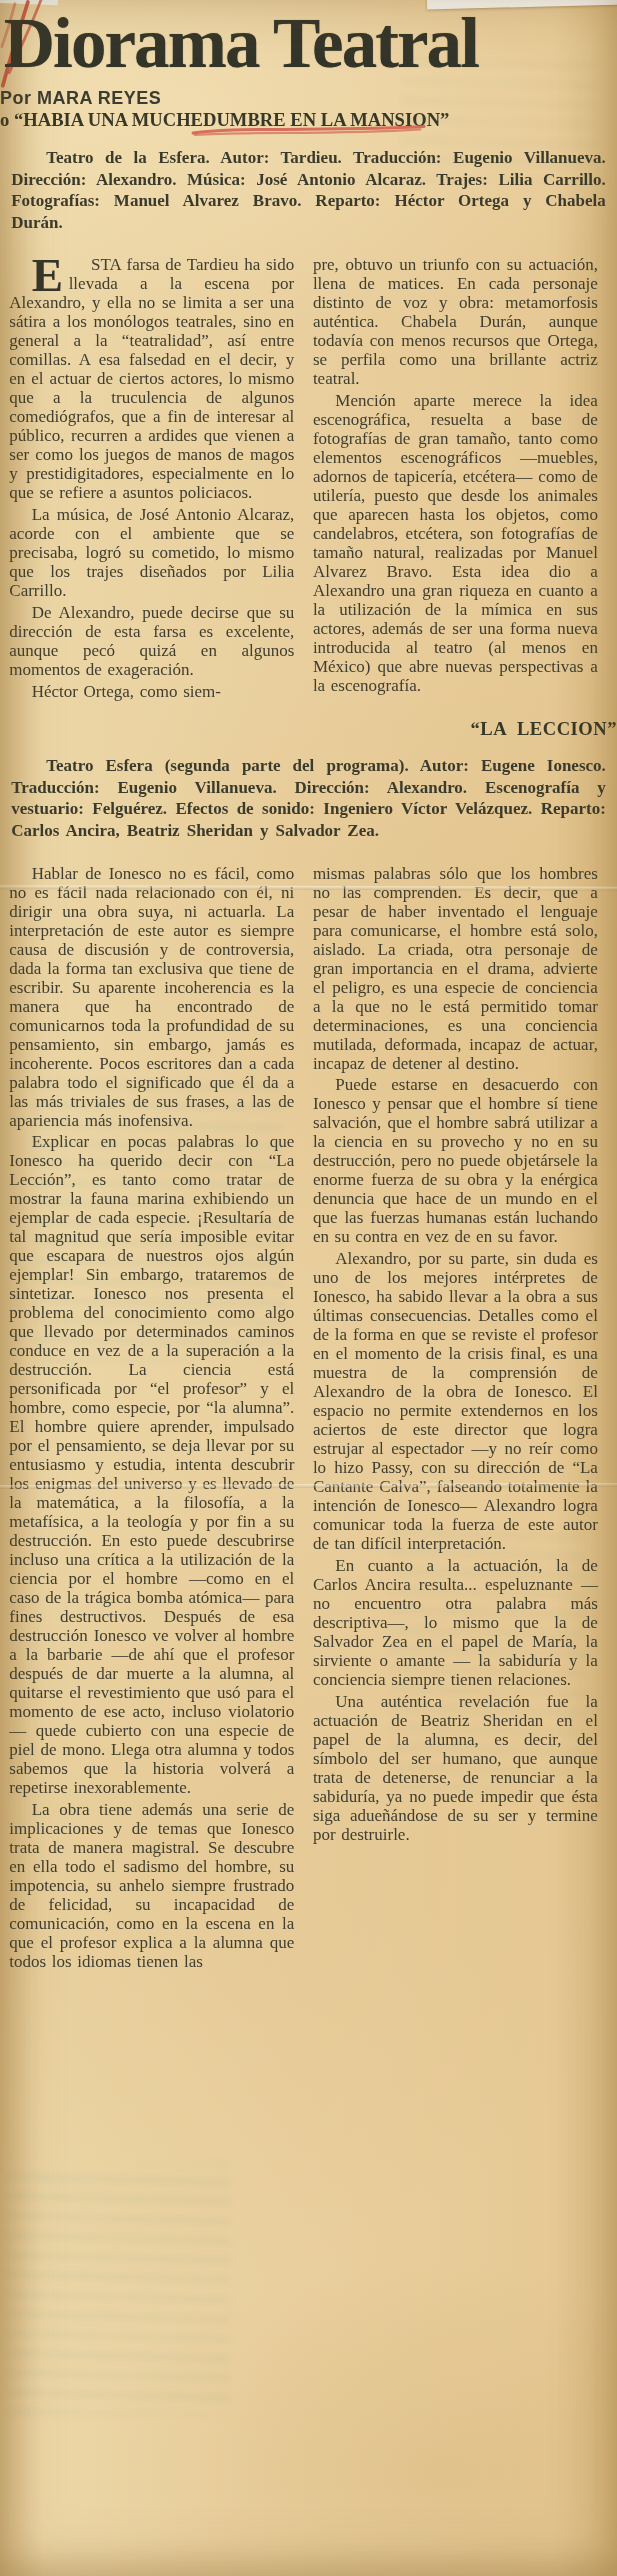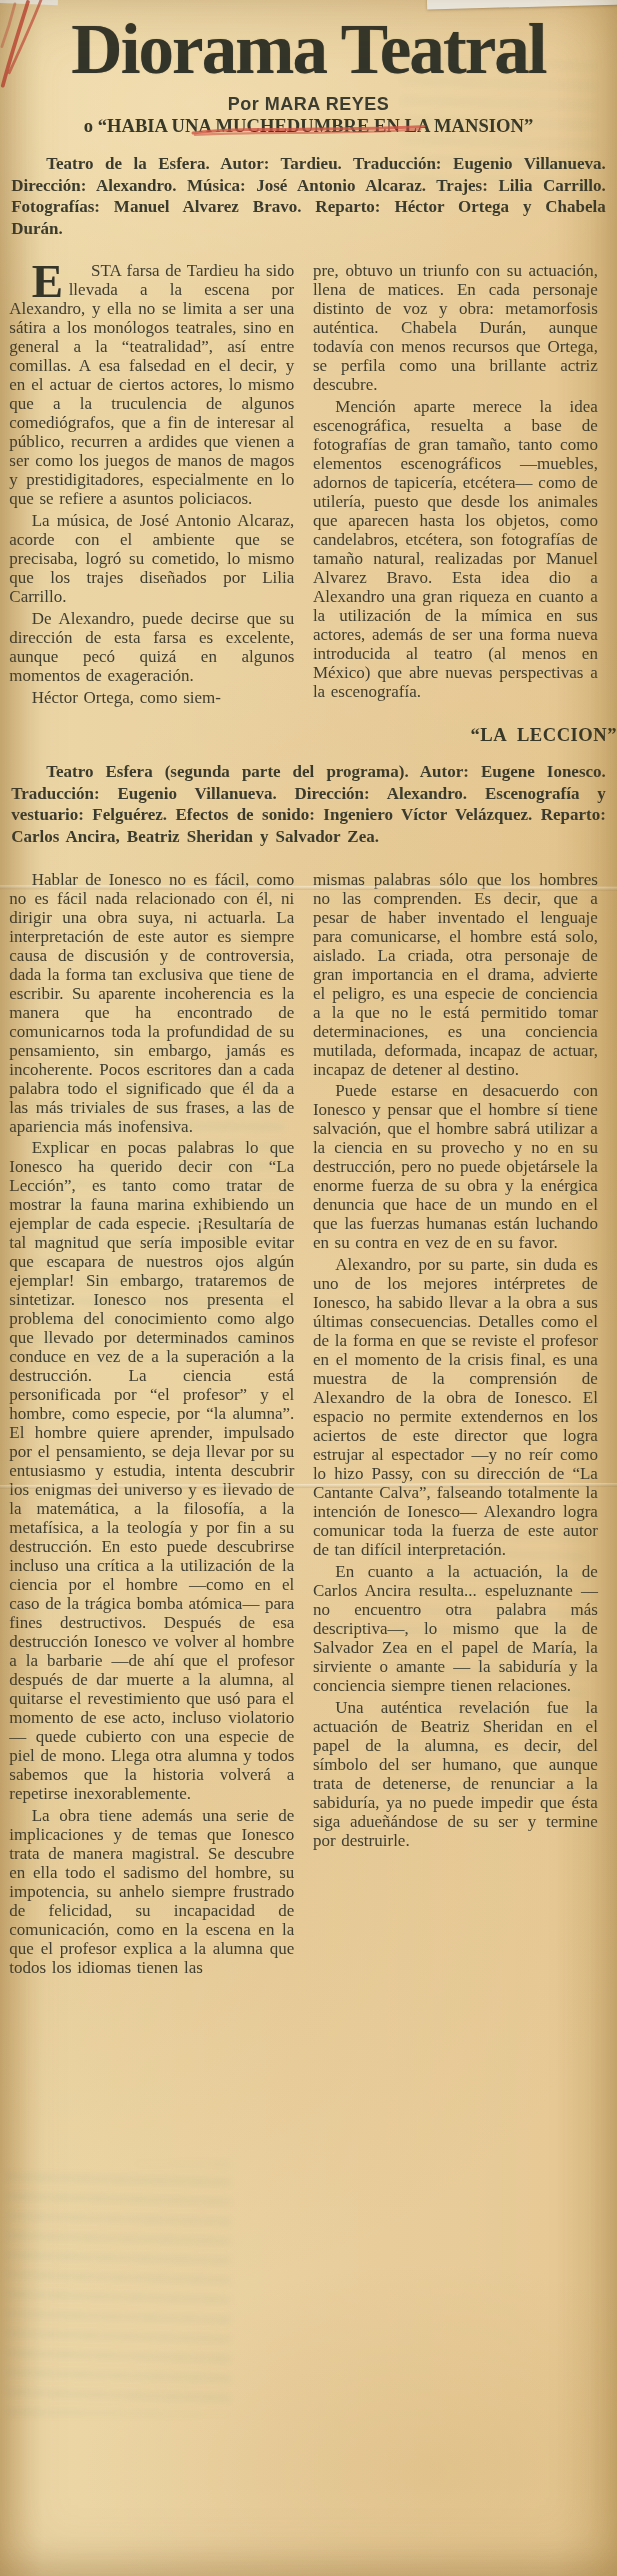--- a/index.html
+++ b/index.html
@@ -32,21 +32,21 @@
     background:linear-gradient(180deg, rgba(255,250,235,.55), rgba(120,88,35,.16));}
   .crease.c1{top:886px; transform:rotate(.15deg);}
   .crease.c2{top:1484px; transform:rotate(-.2deg);}
   .smudge{position:absolute; pointer-events:none; filter:blur(3.7px); opacity:.5;
     background:repeating-linear-gradient(1.5deg, rgba(62,128,118,.13) 0 6.5px, transparent 6.5px 19.6px);}
   .sm1{left:34px; top:1072px; width:252px; height:289px; transform:rotate(-1deg);}
   .sm2{left:5.6px; top:2163px; width:224px; height:252px;}
   .sm3{left:390px; top:1529px; width:196px; height:261px; opacity:.35;}
   .sm4{left:401px; top:51px; width:196px; height:131px; opacity:.3;}
 
-  .masthead{position:relative; padding-top:15px; text-align:center;}
+  .masthead{position:relative; padding-top:9px; text-align:left;}
   .title{
     font-size:71px; font-weight:700; letter-spacing:-1.9px; line-height:.98;
     color:var(--ink-dark); margin:0 3.7px 9.3px 3.7px;
     text-shadow:0 0 0.9px rgba(52,53,42,.55);
   }
   .byline{
     font-family:"Liberation Sans","DejaVu Sans",sans-serif;
     font-size:18px; font-weight:700; letter-spacing:0.5px; color:#3c3d31; margin:9.3px 0 0;
   }
   .subhead{font-weight:700; font-size:18.6px; line-height:21.4px; color:#383828; margin:0;}
@@ -94,21 +94,21 @@
   <p class="credits">Teatro de la Esfera. Autor: Tardieu. Traducción: Eugenio Villanueva. Dirección: Alexandro. Música: José Antonio Alcaraz. Trajes: Lilia Carrillo. Fotografías: Manuel Alvarez Bravo. Reparto: Héctor Ortega y Chabela Durán.</p>
 
   <div class="columns">
     <div class="col">
         <p class="par"><span class="dropcap">E</span>STA farsa de Tardieu ha sido llevada a la escena por Alexandro, y ella no se limita a ser una sátira a los monólogos teatrales, sino en general a la “teatralidad”, así entre comillas. A esa falsedad en el decir, y en el actuar de ciertos actores, lo mismo que a la truculencia de algunos comediógrafos, que a fin de interesar al público, recurren a ardides que vienen a ser como los juegos de manos de magos y prestidigitadores, especialmente en lo que se refiere a asuntos policiacos.</p>
         <p class="par">La música, de José Antonio Alcaraz, acorde con el ambiente que se precisaba, logró su cometido, lo mismo que los trajes diseñados por Lilia Carrillo.</p>
         <p class="par">De Alexandro, puede decirse que su dirección de esta farsa es excelente, aunque pecó quizá en algunos momentos de exageración.</p>
         <p class="par">Héctor Ortega, como siem-</p>
       </div>
     <div class="col">
-        <p class="par cont">pre, obtuvo un triunfo con su actuación, llena de matices. En cada personaje distinto de voz y obra: metamorfosis auténtica. Chabela Durán, aunque todavía con menos recursos que Ortega, se perfila como una brillante actriz descubre.</p>
+        <p class="par cont">pre, obtuvo un triunfo con su actuación, llena de matices. En cada personaje distinto de voz y obra: metamorfosis auténtica. Chabela Durán, aunque todavía con menos recursos que Ortega, se perfila como una brillante actriz teatral.</p>
         <p class="par">Mención aparte merece la idea escenográfica, resuelta a base de fotografías de gran tamaño, tanto como elementos escenográficos —muebles, adornos de tapicería, etcétera— como de utilería, puesto que desde los animales que aparecen hasta los objetos, como candelabros, etcétera, son fotografías de tamaño natural, realizadas por Manuel Alvarez Bravo. Esta idea dio a Alexandro una gran riqueza en cuanto a la utilización de la mímica en sus actores, además de ser una forma nueva introducida al teatro (al menos en México) que abre nuevas perspectivas a la escenografía.</p>
       </div>
   </div>
 
   <div class="midblock">
     <div class="heading2">“LA LECCION”</div>
     <p class="credits">Teatro Esfera (segunda parte del programa). Autor: Eugene Ionesco. Traducción: Eugenio Villanueva. Dirección: Alexandro. Escenografía y vestuario: Felguérez. Efectos de sonido: Ingeniero Víctor Velázquez. Reparto: Carlos Ancira, Beatriz Sheridan y Salvador Zea.</p>
   </div>
 
   <div class="columns">

